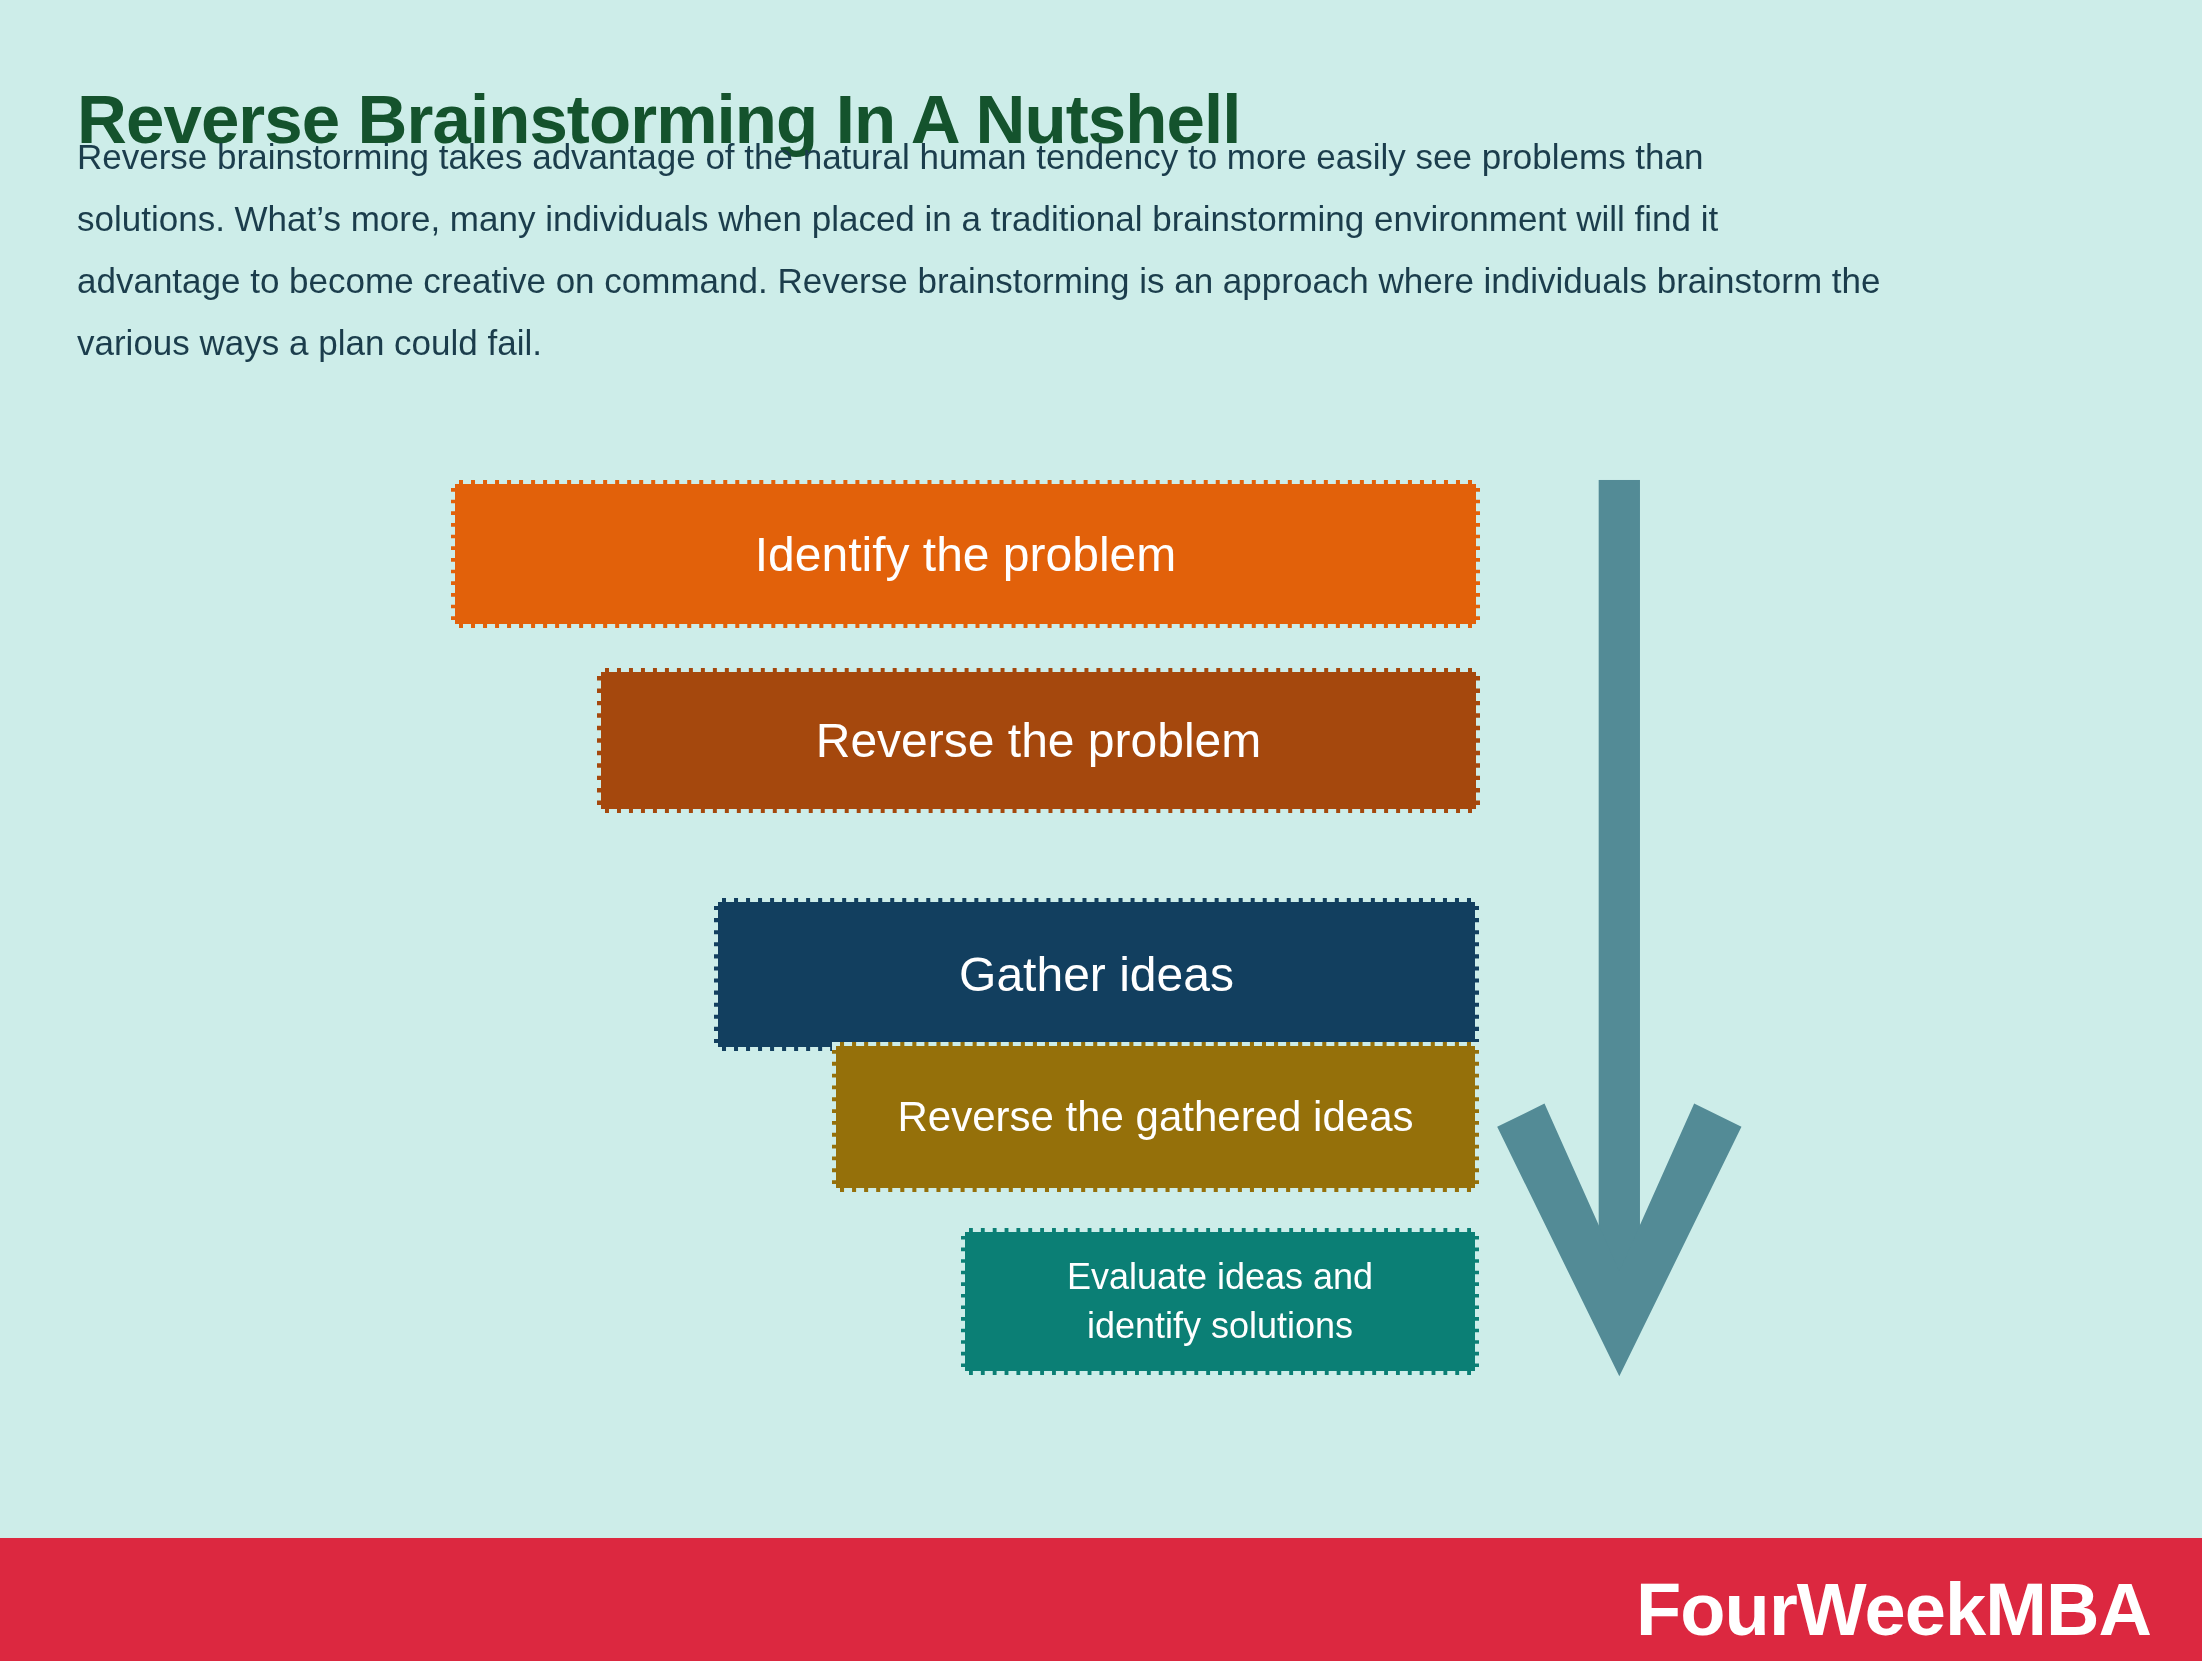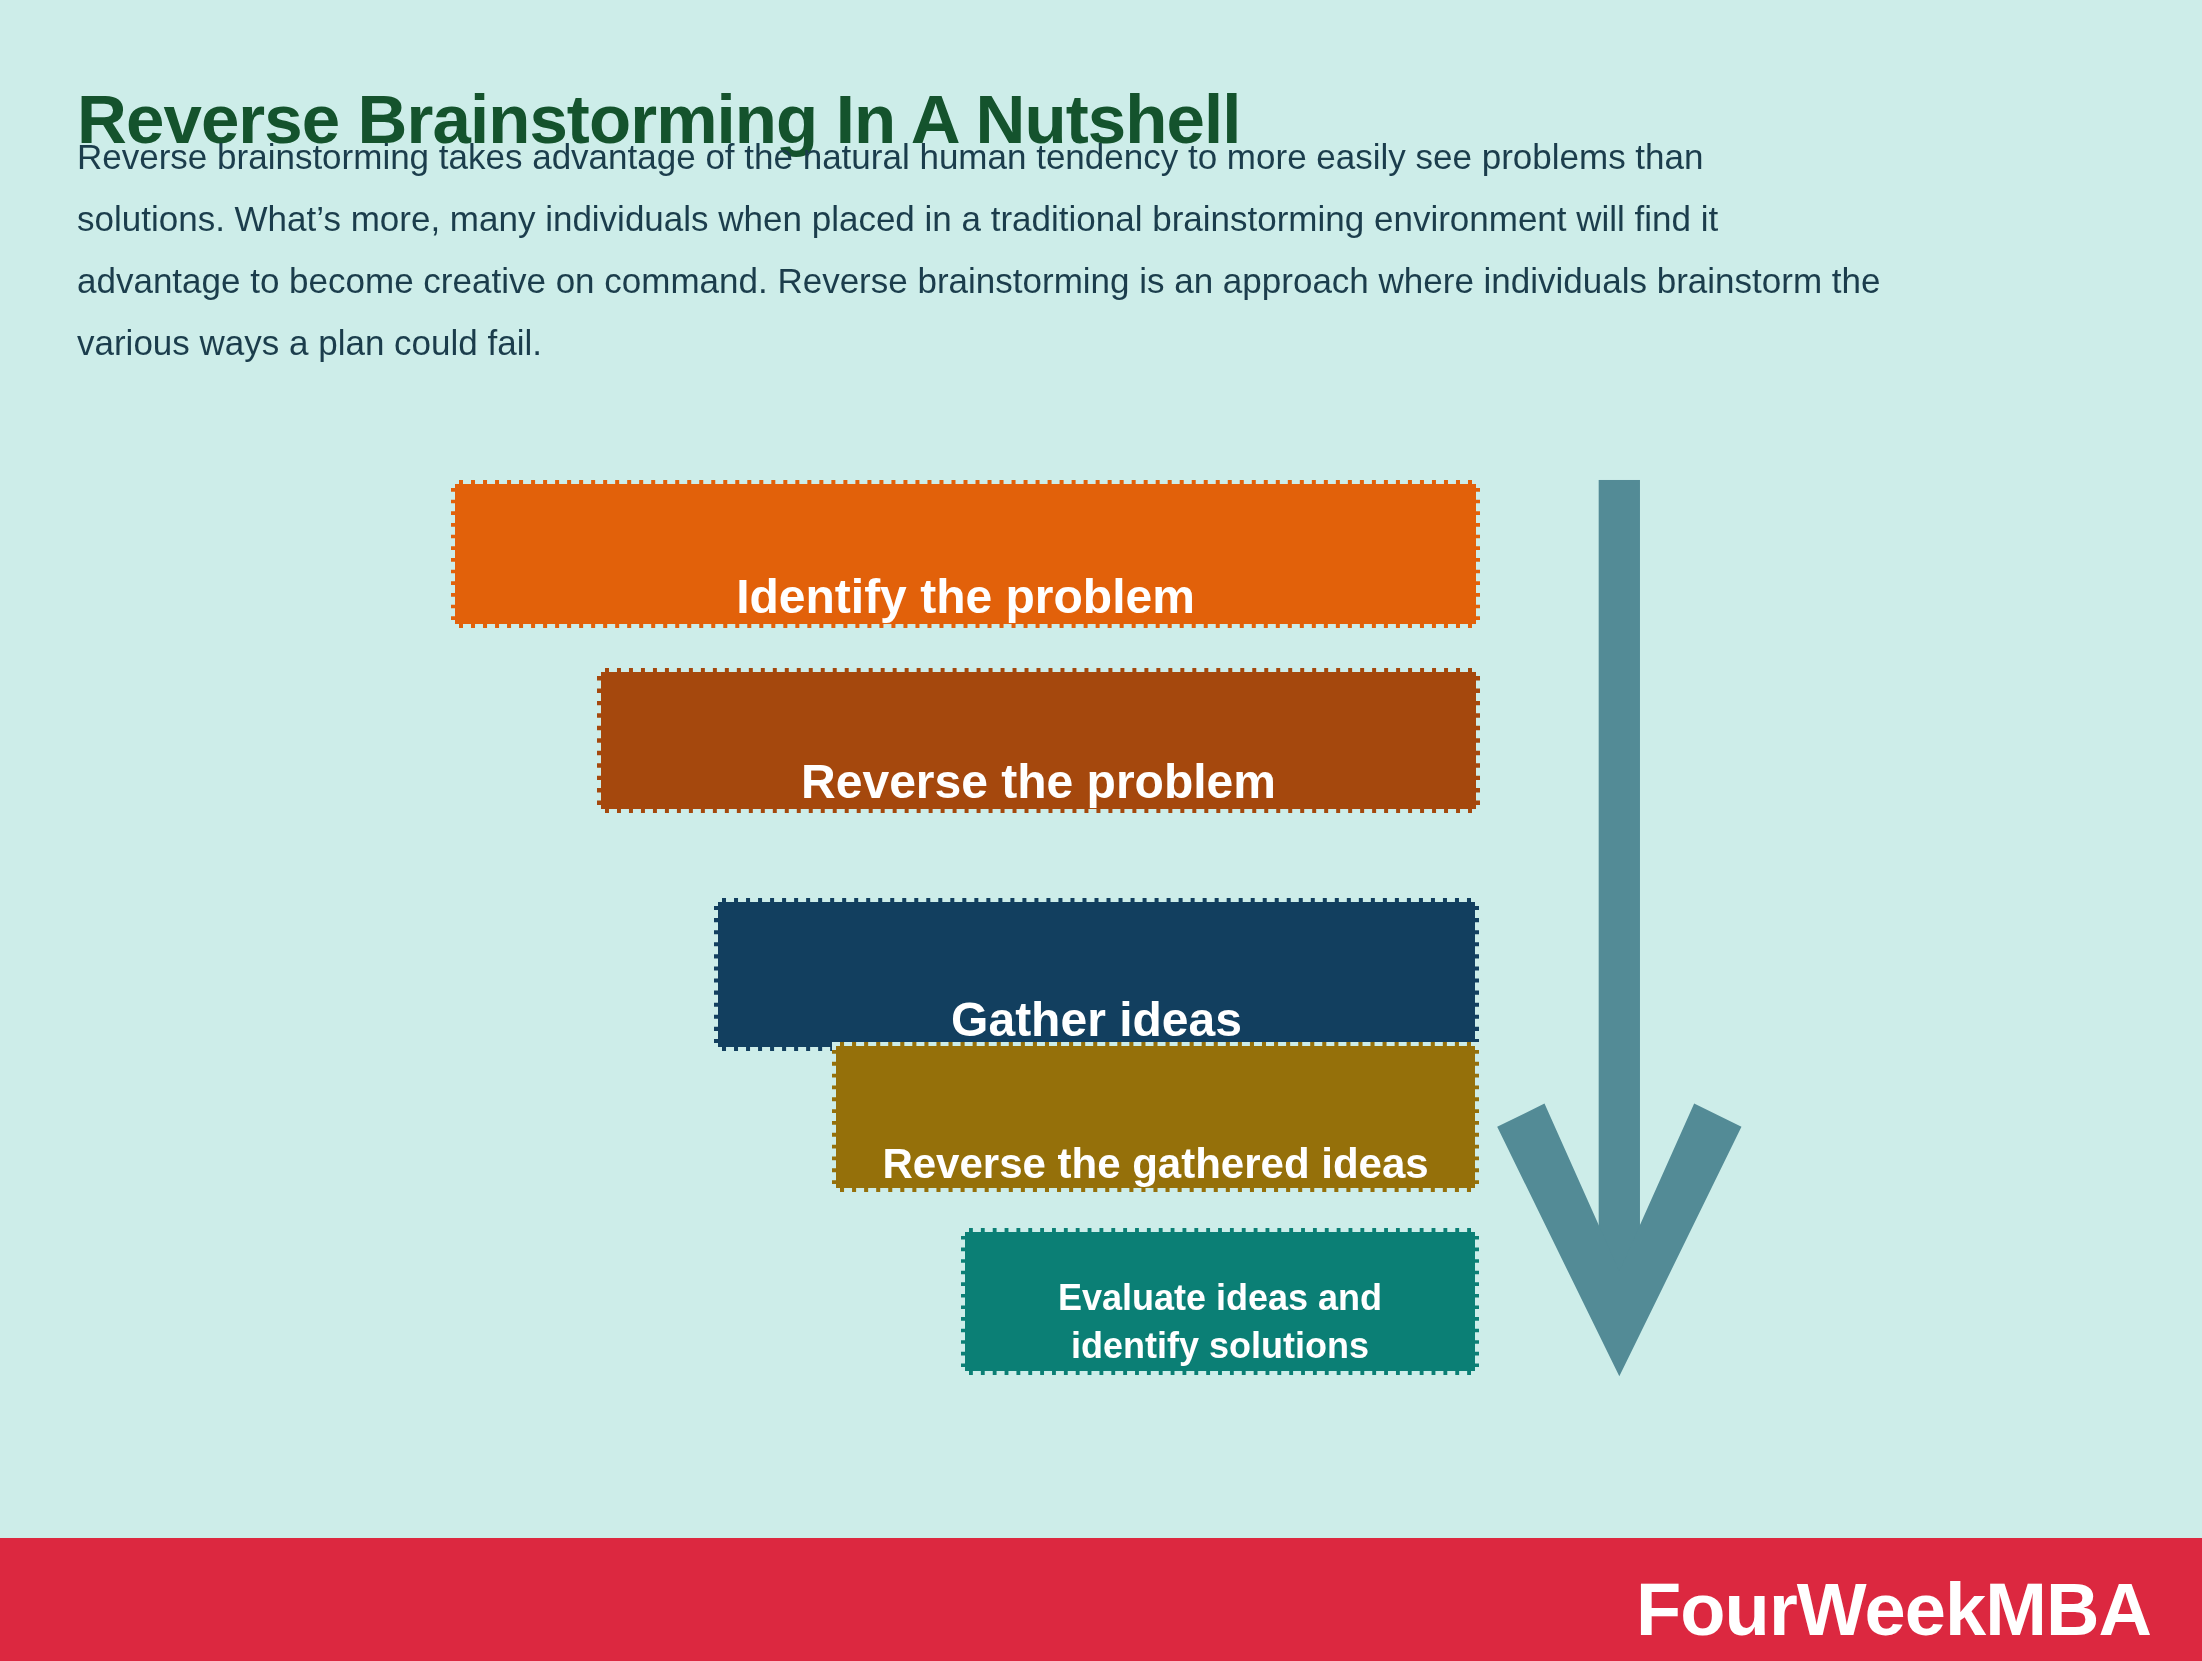--- a/index.html
+++ b/index.html
@@ -29,25 +29,25 @@
     font-size: 35px;
     line-height: 62px;
     color: #1B3D4C;
   }
   .desc-line { white-space: nowrap; }
   .bar {
     position: absolute;
     box-sizing: border-box;
     border: 4.3px dashed #CDEDE9;
     display: flex;
-    align-items: flex-end;
+    align-items: center;
     justify-content: center;
     text-align: center;
     color: #FFFFFF;
-    font-weight: 700;
+    font-weight: 400;
     white-space: pre-line;
   }
   .bar-1 { left: 451px;  top: 480px;  width: 1029px; height: 148px; font-size: 48px; }
   .bar-2 { left: 597px;  top: 668px;  width: 883px; height: 145px; font-size: 48px; }
   .bar-3 { left: 714px;  top: 898px;  width: 765px;  height: 153px; font-size: 48px; }
   .bar-4 { left: 832px;  top: 1042px; width: 647px;  height: 150px; font-size: 42px; }
   .bar-5 { left: 961px; top: 1228px; width: 518px;  height: 147px; font-size: 36px; line-height: 1.35; }
   .arrow-svg {
     position: absolute;
     left: 0; top: 0;

